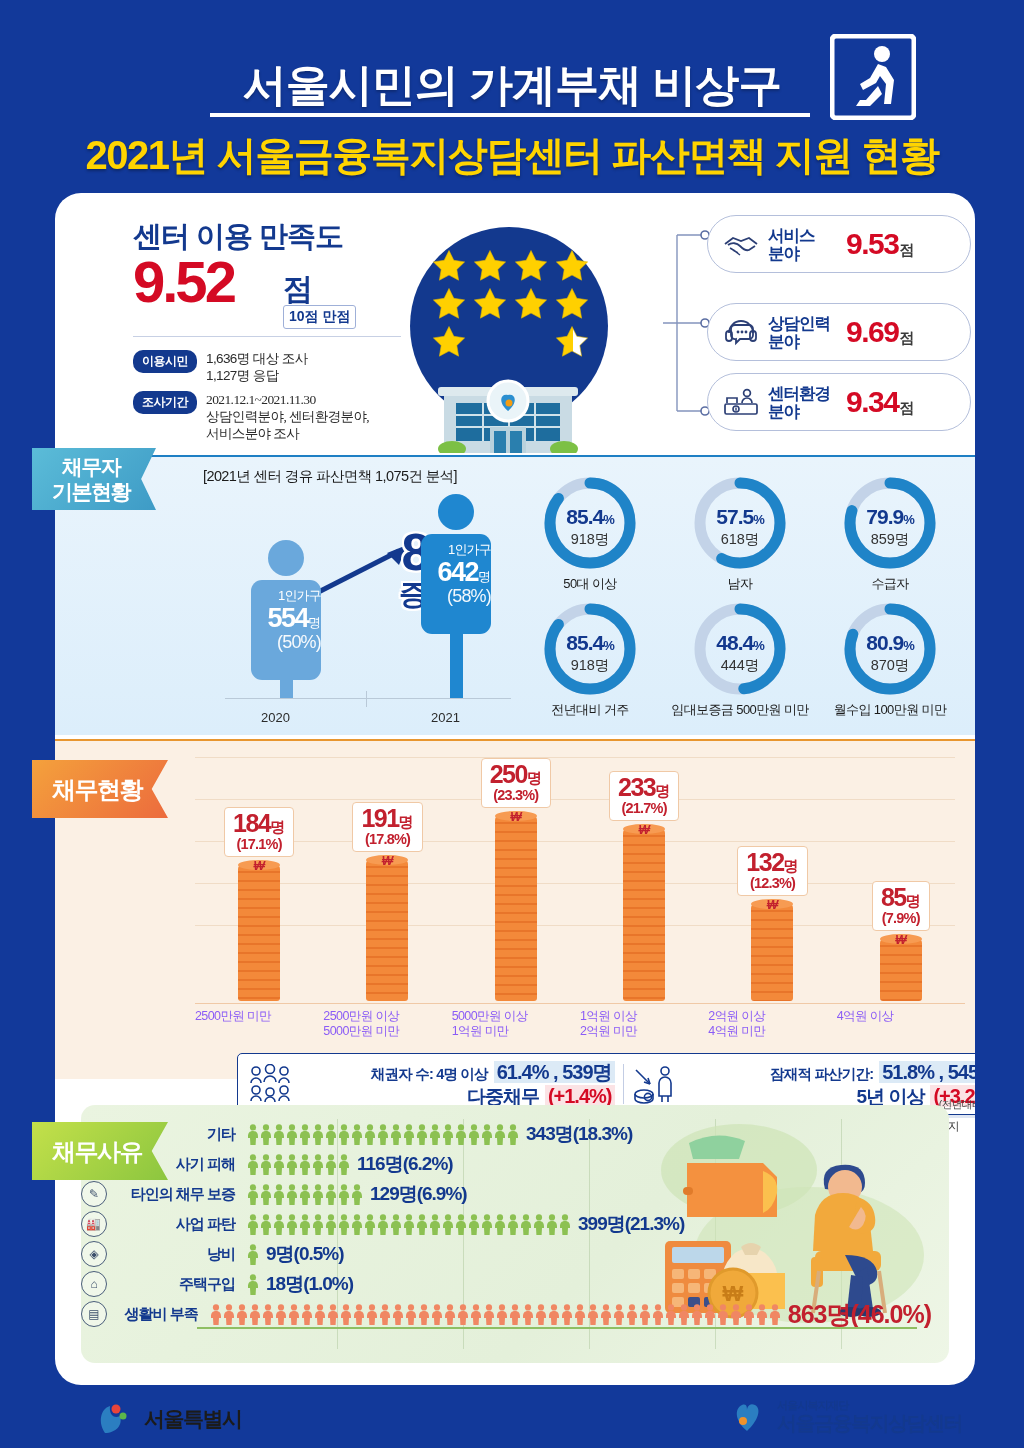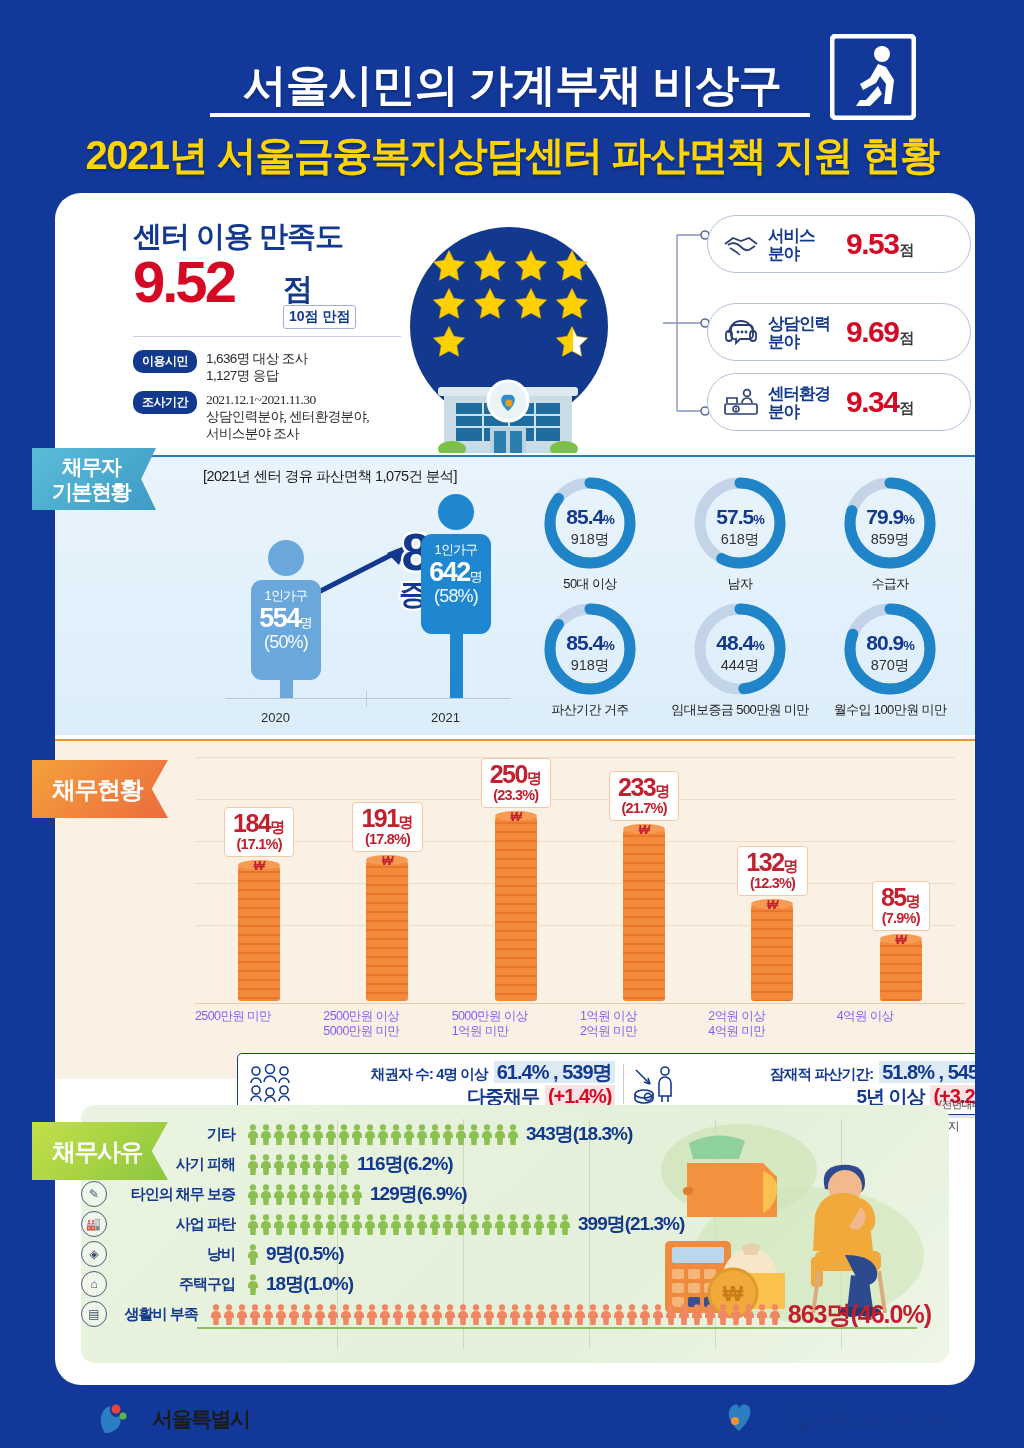--- a/index.html
+++ b/index.html
@@ -64,21 +64,21 @@
   
   .sec2 { position:absolute; left:0; top:262px; width:920px; height:280px;
           background:linear-gradient(180deg,#e9f4fc 0%, #dceefb 100%); border-top:2px solid #1e7fc4; }
   .s2-note { position:absolute; left:148px; top:10px; font-size:14.5px; color:#1b1b1b; letter-spacing:-.6px;}
   .growth { position:absolute; left:148px; top:36px; width:320px; height:232px;}
   .g-base { position:absolute; left:22px; bottom:26px; width:286px; height:1px; background:#b9c9d8;}
   .g-tick { position:absolute; left:163px; bottom:18px; width:1px; height:16px; background:#b9c9d8;}
   .g-yr { position:absolute; bottom:0px; font-size:13px; color:#2b2b2b; font-weight:500;}
   .figure { position:absolute; bottom:27px; }
   .fig-head { border-radius:50%; margin:0 auto 4px; }
-  .fig-body { border-radius:11px; text-align:center; color:#fff; }
+  .fig-body { border-radius:11px; text-align:right; color:#fff; }
   .fig-leg  { width:13px; margin:0 auto; }
   .fig-l1 { font-size:13px; letter-spacing:-.8px; padding-top:7px;}
   .fig-num { font-size:27px; font-weight:bold; letter-spacing:-1.5px; line-height:27px;}
   .fig-unit{ font-size:13px;}
   .fig-pct { font-size:18px; letter-spacing:-.8px; opacity:.95;}
   .pct8 { position:absolute; left:196px; top:36px; text-align:center;}
   .pct8 .big { font-size:52px; font-weight:bold; color:#13398e; letter-spacing:-3px; line-height:46px;
                text-shadow:-2px 0 #fff,0 2px #fff,2px 0 #fff,0 -2px #fff, -2px -2px #fff, 2px 2px #fff, -2px 2px #fff, 2px -2px #fff;}
   .pct8 .sml { font-size:26px; font-weight:bold;}
   .pct8 .sub { font-size:29px; font-weight:bold; color:#13398e; letter-spacing:-2px; margin-top:-2px;
@@ -152,21 +152,21 @@
   .ribbon.two { height:62px; font-size:21px;}
   .rb1 { left:32px; top:448px; background:linear-gradient(135deg,#5bbcd8,#3e9bc6);
          clip-path:polygon(0 0,100% 0,88% 50%,100% 100%,0 100%);}
   .rb2 { left:32px; top:760px; background:linear-gradient(135deg,#f4a13c,#ec6b3d);
          clip-path:polygon(0 0,100% 0,88% 50%,100% 100%,0 100%);}
   .rb3 { left:32px; top:1122px; background:linear-gradient(135deg,#c3e04a,#8cc63f);
          clip-path:polygon(0 0,100% 0,88% 50%,100% 100%,0 100%);}
 
   
   .footer { position:absolute; left:0; top:1392px; width:1024px; height:56px;}
-  .flogo { position:absolute; display:flex; align-items:center; gap:22px;}
+  .flogo { position:absolute; display:flex; align-items:center; gap:14px;}
   .flogo .ftxt { font-size:21px; font-weight:bold; color:#1b1b1b; letter-spacing:-1.5px;}
   .flogo2 { right:62px; top:7px; flex-direction:row;}
   .f2-lines { display:flex; flex-direction:column; line-height:1;}
   .f2-small { font-size:11px; font-weight:bold; color:#13398e; letter-spacing:-.8px; margin-bottom:2px;}
   .f2-big { font-size:20px; font-weight:bold; color:#13398e; letter-spacing:-1.5px;}
 </style>
 </head>
 <body>
 
 <div class="header">
@@ -449,21 +449,21 @@
           <div class="dn-cnt">859명</div>
           <div class="dn-lbl">수급자</div>
         </div>
         <div class="donut">
           <svg class="dn-svg" viewBox="0 0 96 96">
             <circle cx="48" cy="48" r="40" fill="none" stroke="#c3d3e8" stroke-width="11"></circle>
             <circle cx="48" cy="48" r="40" fill="none" stroke="#1f84c8" stroke-width="11" stroke-linecap="round" stroke-dasharray="214.6 36.7" transform="rotate(-90 48 48)"></circle>
           </svg>
           <div class="dn-pct">85.4<small>%</small></div>
           <div class="dn-cnt">918명</div>
-          <div class="dn-lbl">파산기간 거주</div>
+          <div class="dn-lbl">전년대비 거주</div>
         </div>
         <div class="donut">
           <svg class="dn-svg" viewBox="0 0 96 96">
             <circle cx="48" cy="48" r="40" fill="none" stroke="#c3d3e8" stroke-width="11"></circle>
             <circle cx="48" cy="48" r="40" fill="none" stroke="#1f84c8" stroke-width="11" stroke-linecap="round" stroke-dasharray="121.6 129.7" transform="rotate(-90 48 48)"></circle>
           </svg>
           <div class="dn-pct">48.4<small>%</small></div>
           <div class="dn-cnt">444명</div>
           <div class="dn-lbl">임대보증금 500만원 미만</div>
         </div>

